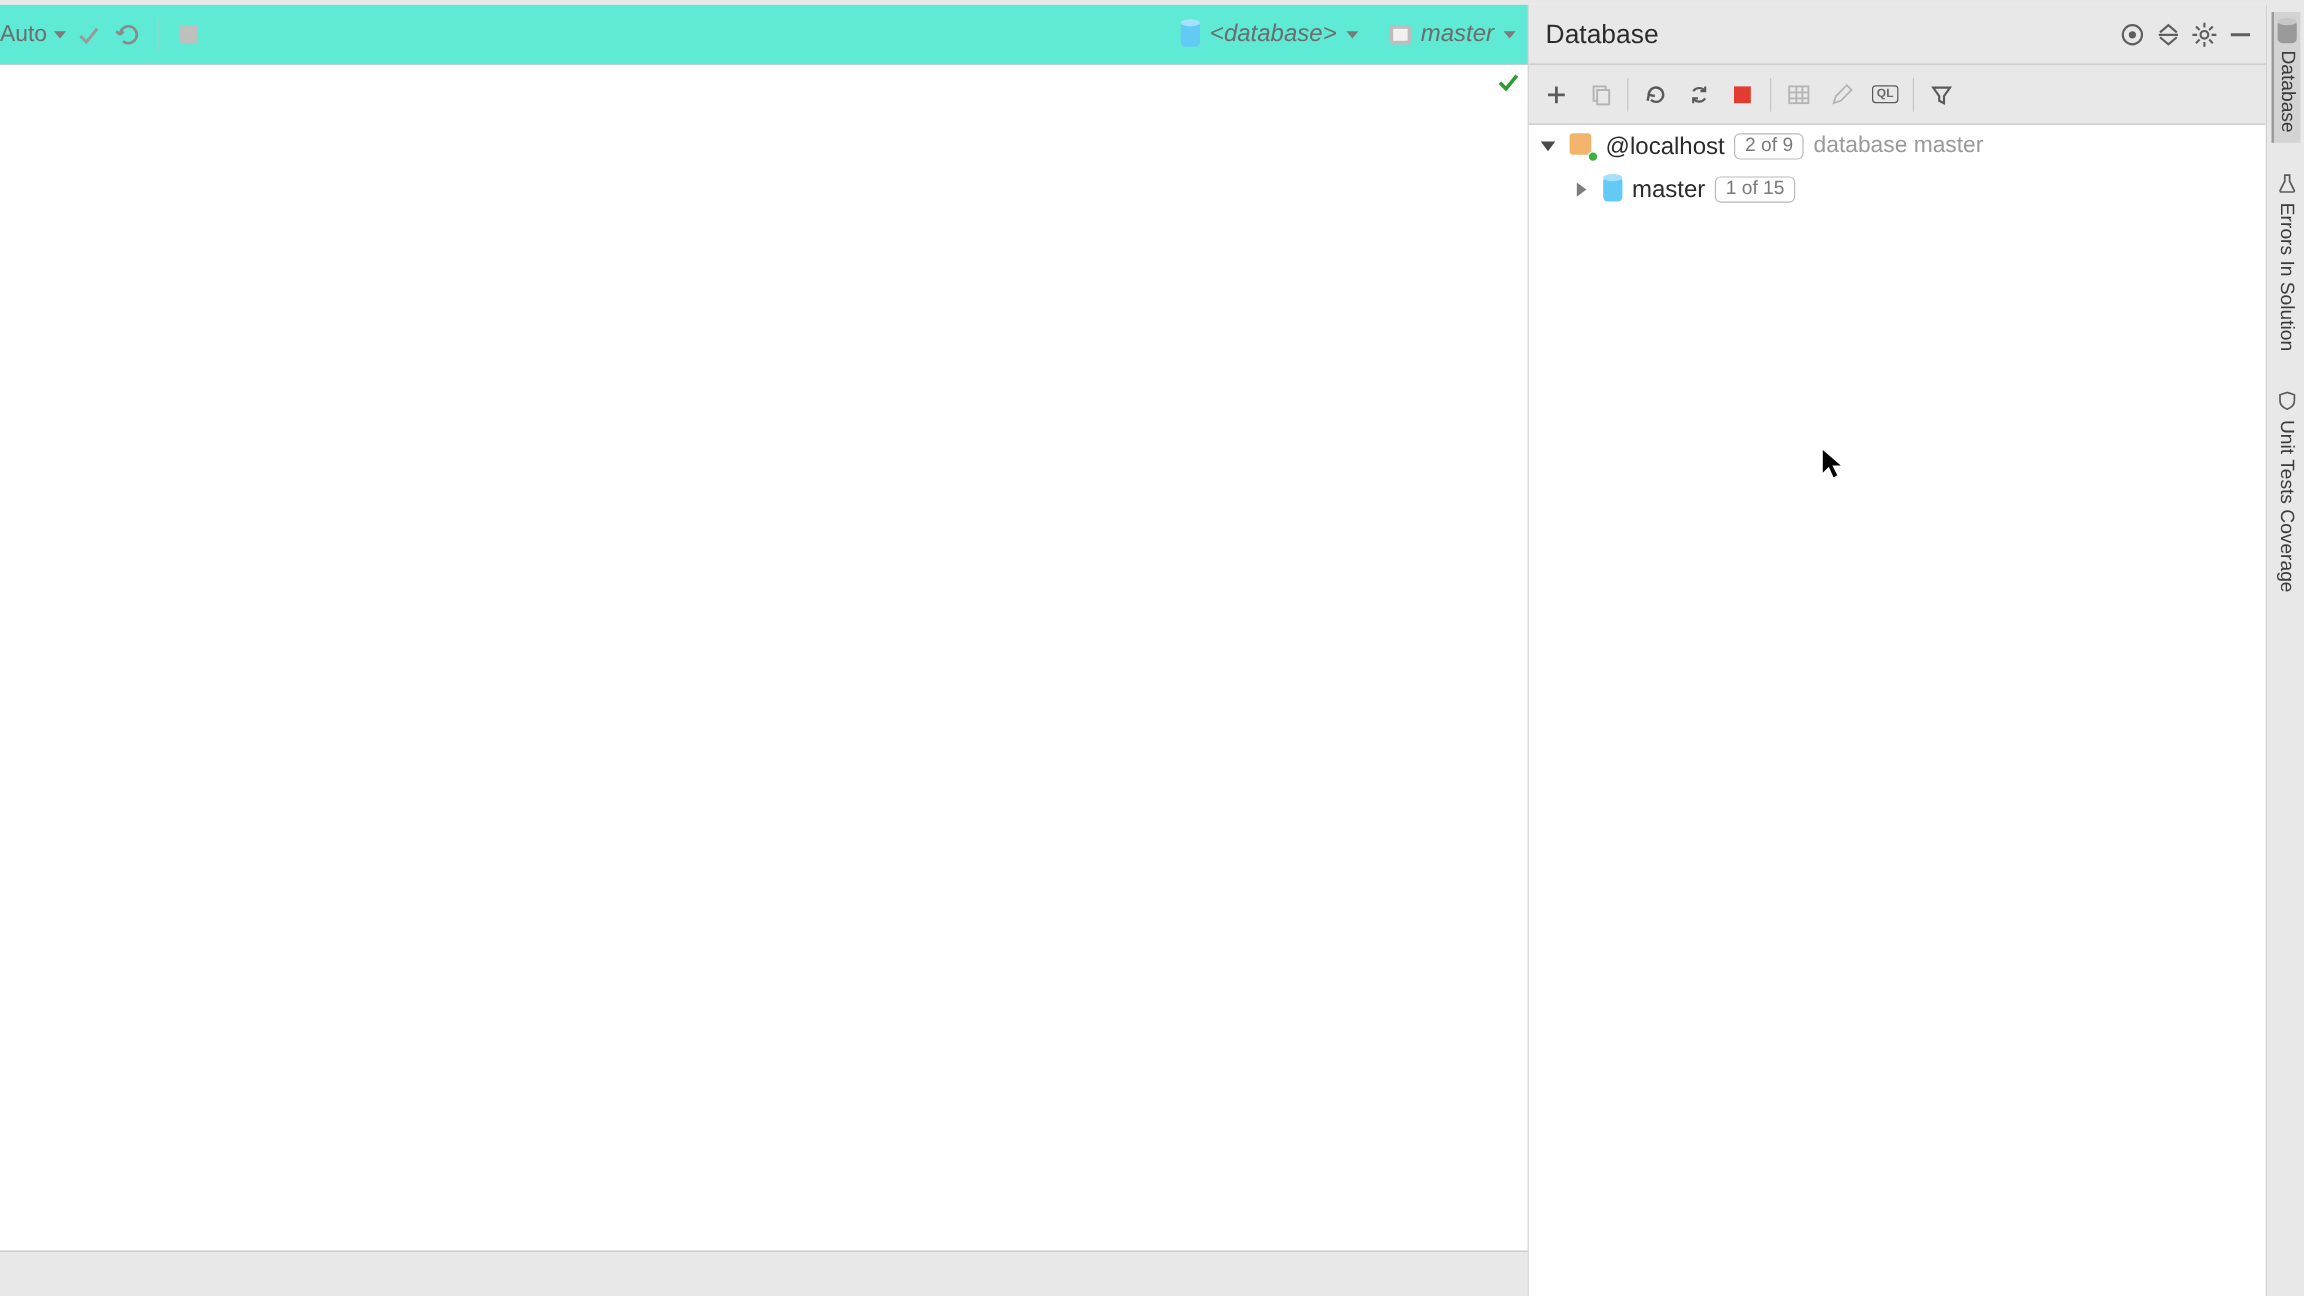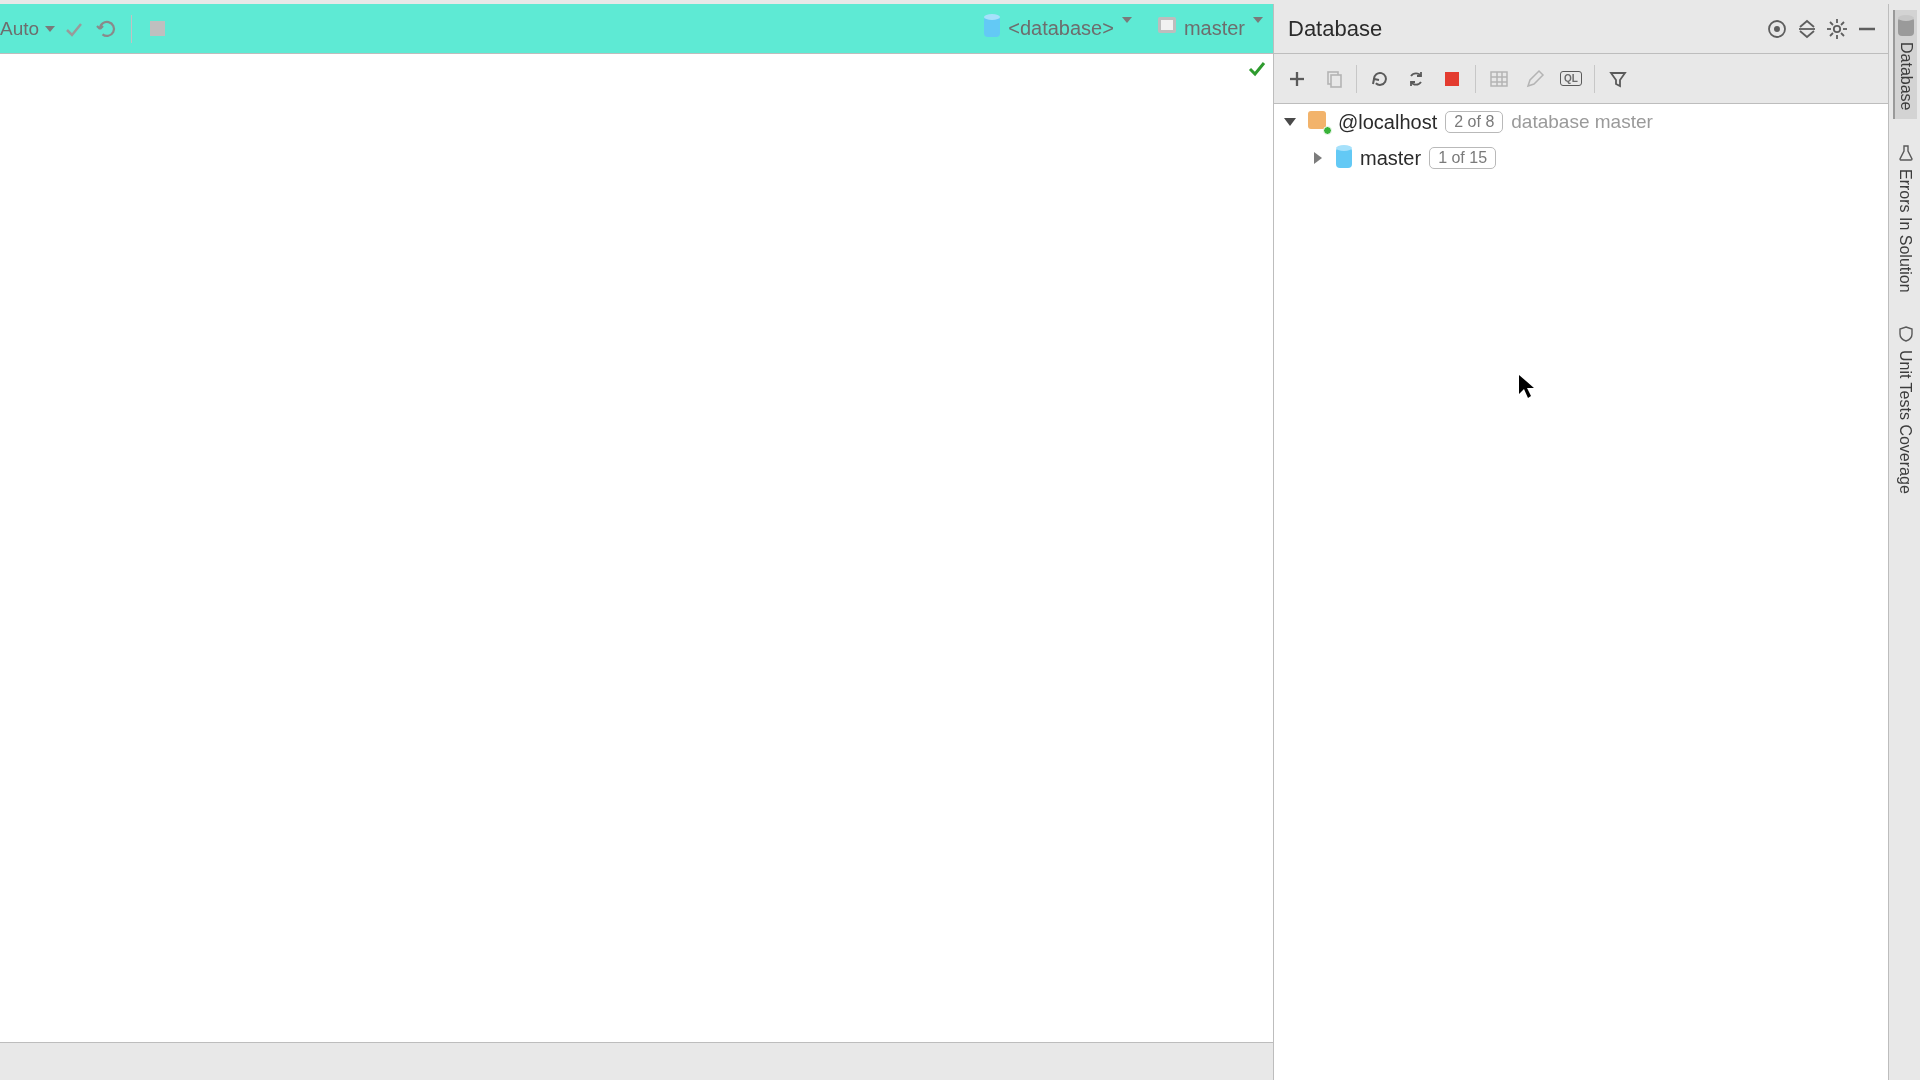--- a/index.html
+++ b/index.html
@@ -60,21 +60,21 @@
     display: flex; align-items: center; gap: 6px;
     color: #6d6d6d;
     cursor: pointer;
   }
   .ed-toolbar .auto-dd .caret,
   .dd .caret { width:0;height:0;border-left:5px solid transparent;border-right:5px solid transparent;border-top:6px solid #7a7a7a; }
   .tb-ico { width: 26px; height: 26px; display: flex; align-items:center; justify-content:center; color:#8a8a8a; }
   .tb-sep { width:1px; height:28px; background:#c2c2c2; margin:0 6px; }
   .tb-stop { width:15px; height:15px; background:#bfbfbf; }
   .ed-toolbar .spacer { flex:1; }
-  .dd { display:flex; align-items:flex-start; gap:8px; font-size:20px; color:#6d6d6d; cursor:pointer; }
+  .dd { display:flex; align-items:center; gap:8px; font-size:20px; color:#6d6d6d; cursor:pointer;font-style:italic; }
   .dd .cyl { width:16px;height:20px; background:#63c9f5; border-radius:3px 3px 4px 4px; position:relative; }
   .dd .cyl::before { content:""; position:absolute; left:0; top:-3px; width:16px; height:6px; background:#a6e1fb; border-radius:50%; }
   .dd .console-ic { width:18px;height:16px; background:linear-gradient(#bdbdbd,#bdbdbd); border-radius:2px; position:relative; }
   .dd .console-ic::after{content:""; position:absolute; left:3px; top:3px; width:12px; height:10px; background:#f1f1f1;}
 
   
   .editor-body {
     flex:1;
     background:#fff;
     position:relative;
@@ -329,21 +329,21 @@
     <div class="db-tree">
       <div class="row">
         <span class="tw">
             <span class="tri-down"></span>
           </span>
         <span class="serv-ico">
             <span class="base"></span>
             <span class="dot"></span>
           </span>
         <span style="font-weight:500;">@localhost</span>
-        <span class="badge">2 of 8</span>
+        <span class="badge">2 of 9</span>
         <span class="muted">database master</span>
       </div>
 
       <div class="row lvl1">
         <span class="tw">
             <span class="tri-right"></span>
           </span>
         <span class="cyl2"></span>
         <span>master</span>
         <span class="badge">1 of 15</span>

